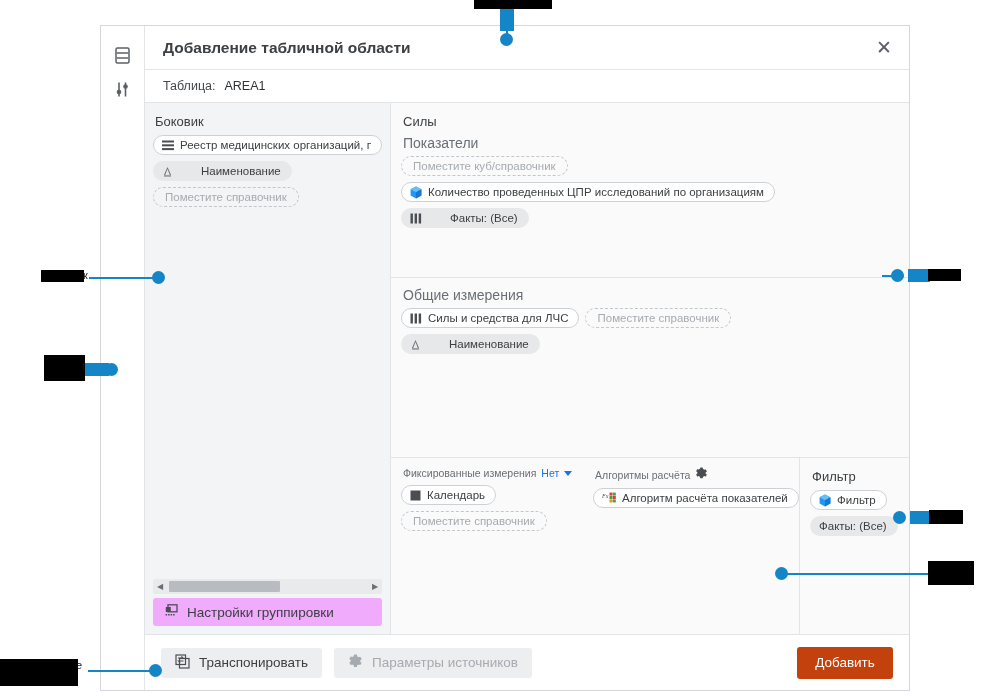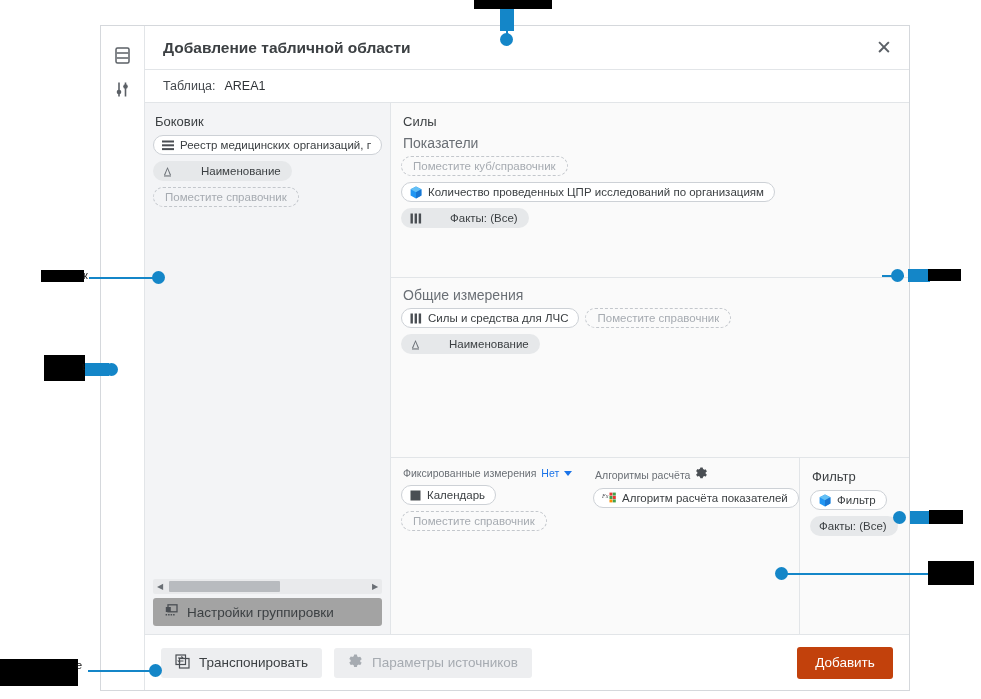--- a/index.html
+++ b/index.html
@@ -252,21 +252,21 @@
     width: 55%;
     height: 11px;
     background: #b8bbbf;
     border-radius: 1px;
   }
 
   .group-btn {
     display: flex;
     align-items: center;
     gap: 8px;
-    background: #a3a3a3;
+    background: #f0abfc;
     border-radius: 3px;
     height: 28px;
     padding: 0 12px;
     font-size: 13.5px;
     color: #3c4043;
     cursor: pointer;
     margin-bottom: 8px;
     box-sizing: border-box;
   }
 

